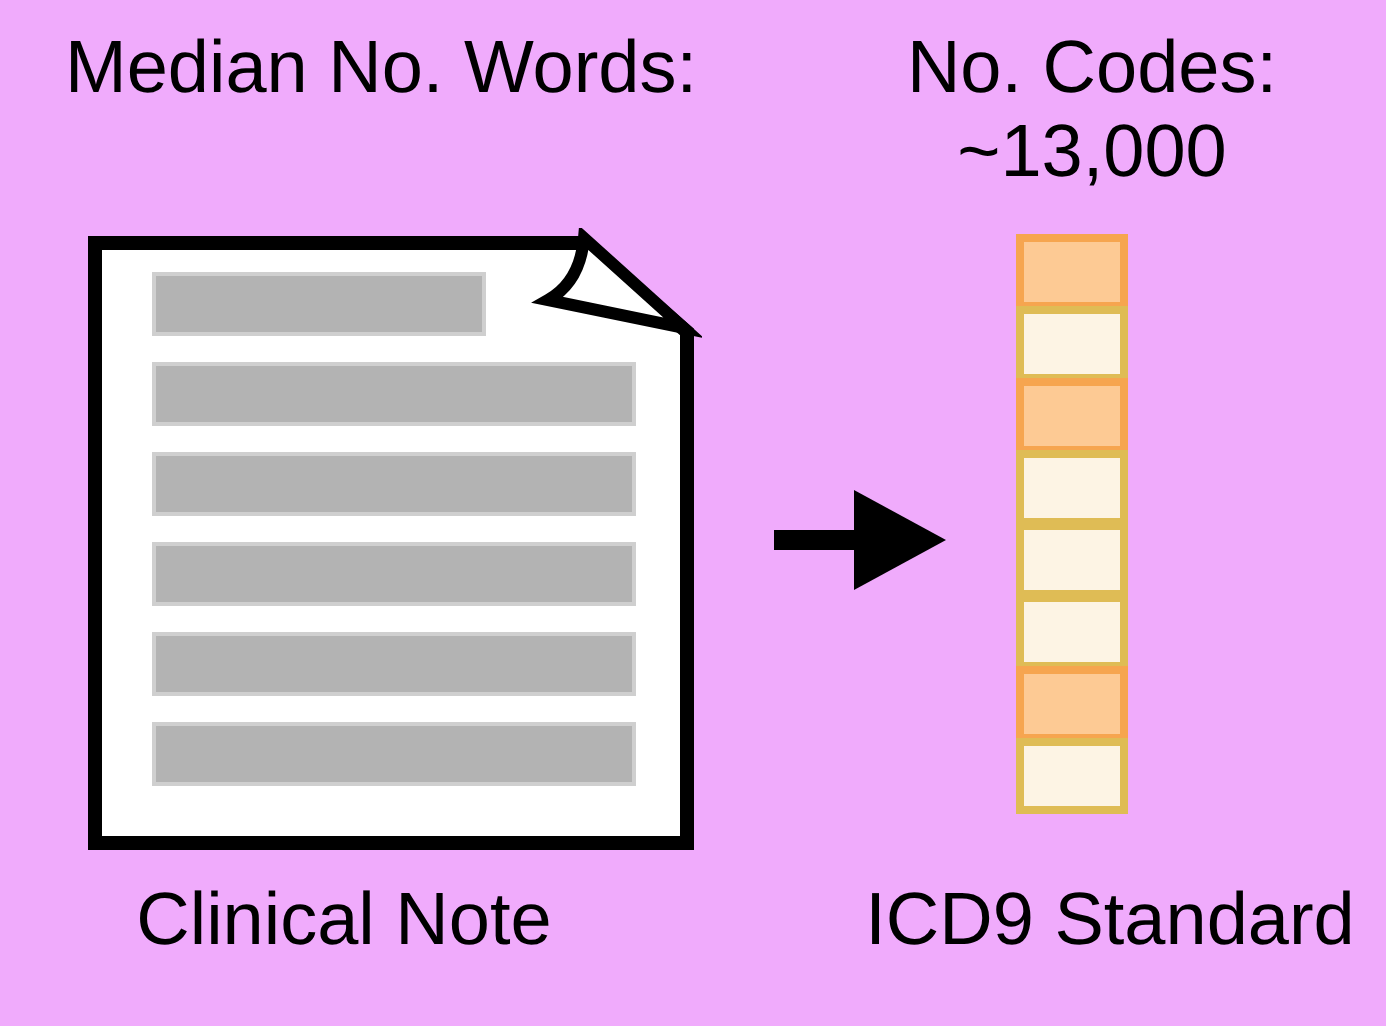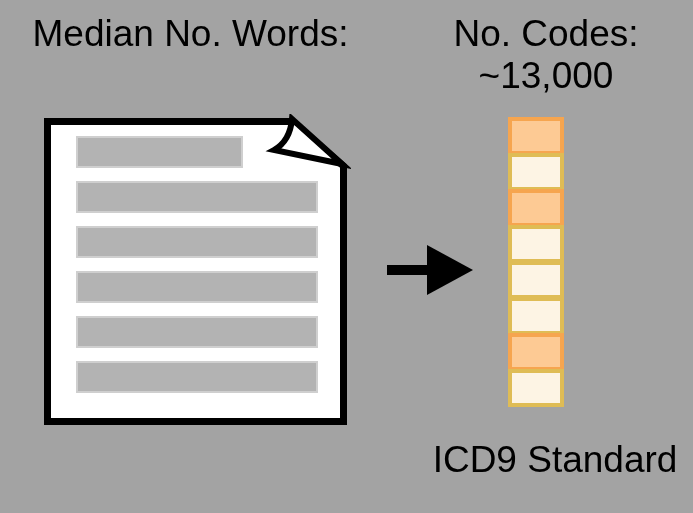--- a/index.html
+++ b/index.html
@@ -4,21 +4,21 @@
 <style>
   html, body {
     margin: 0;
     padding: 0;
     background: #ffffff;
   }
   .canvas {
     position: relative;
     width: 693px;
     height: 513px;
-    background: #a3a3a3;
+    background: #f0abfc;
     font-family: "Liberation Sans", sans-serif;
     color: #000000;
     overflow: hidden;
   }
   .hdr {
     position: absolute;
     top: 13px;
     font-size: 37px;
     line-height: 42px;
     text-align: center;
@@ -108,15 +108,16 @@
       <div class="code-block orange"></div>
       <div class="code-block cream"></div>
       <div class="code-block orange"></div>
       <div class="code-block cream"></div>
       <div class="code-block cream"></div>
       <div class="code-block cream"></div>
       <div class="code-block orange"></div>
       <div class="code-block cream"></div>
     </div>
 
+  <div class="caption left">Clinical Note</div>
   <div class="caption right">ICD9 Standard</div>
 
 </div>
 
 </body></html>

